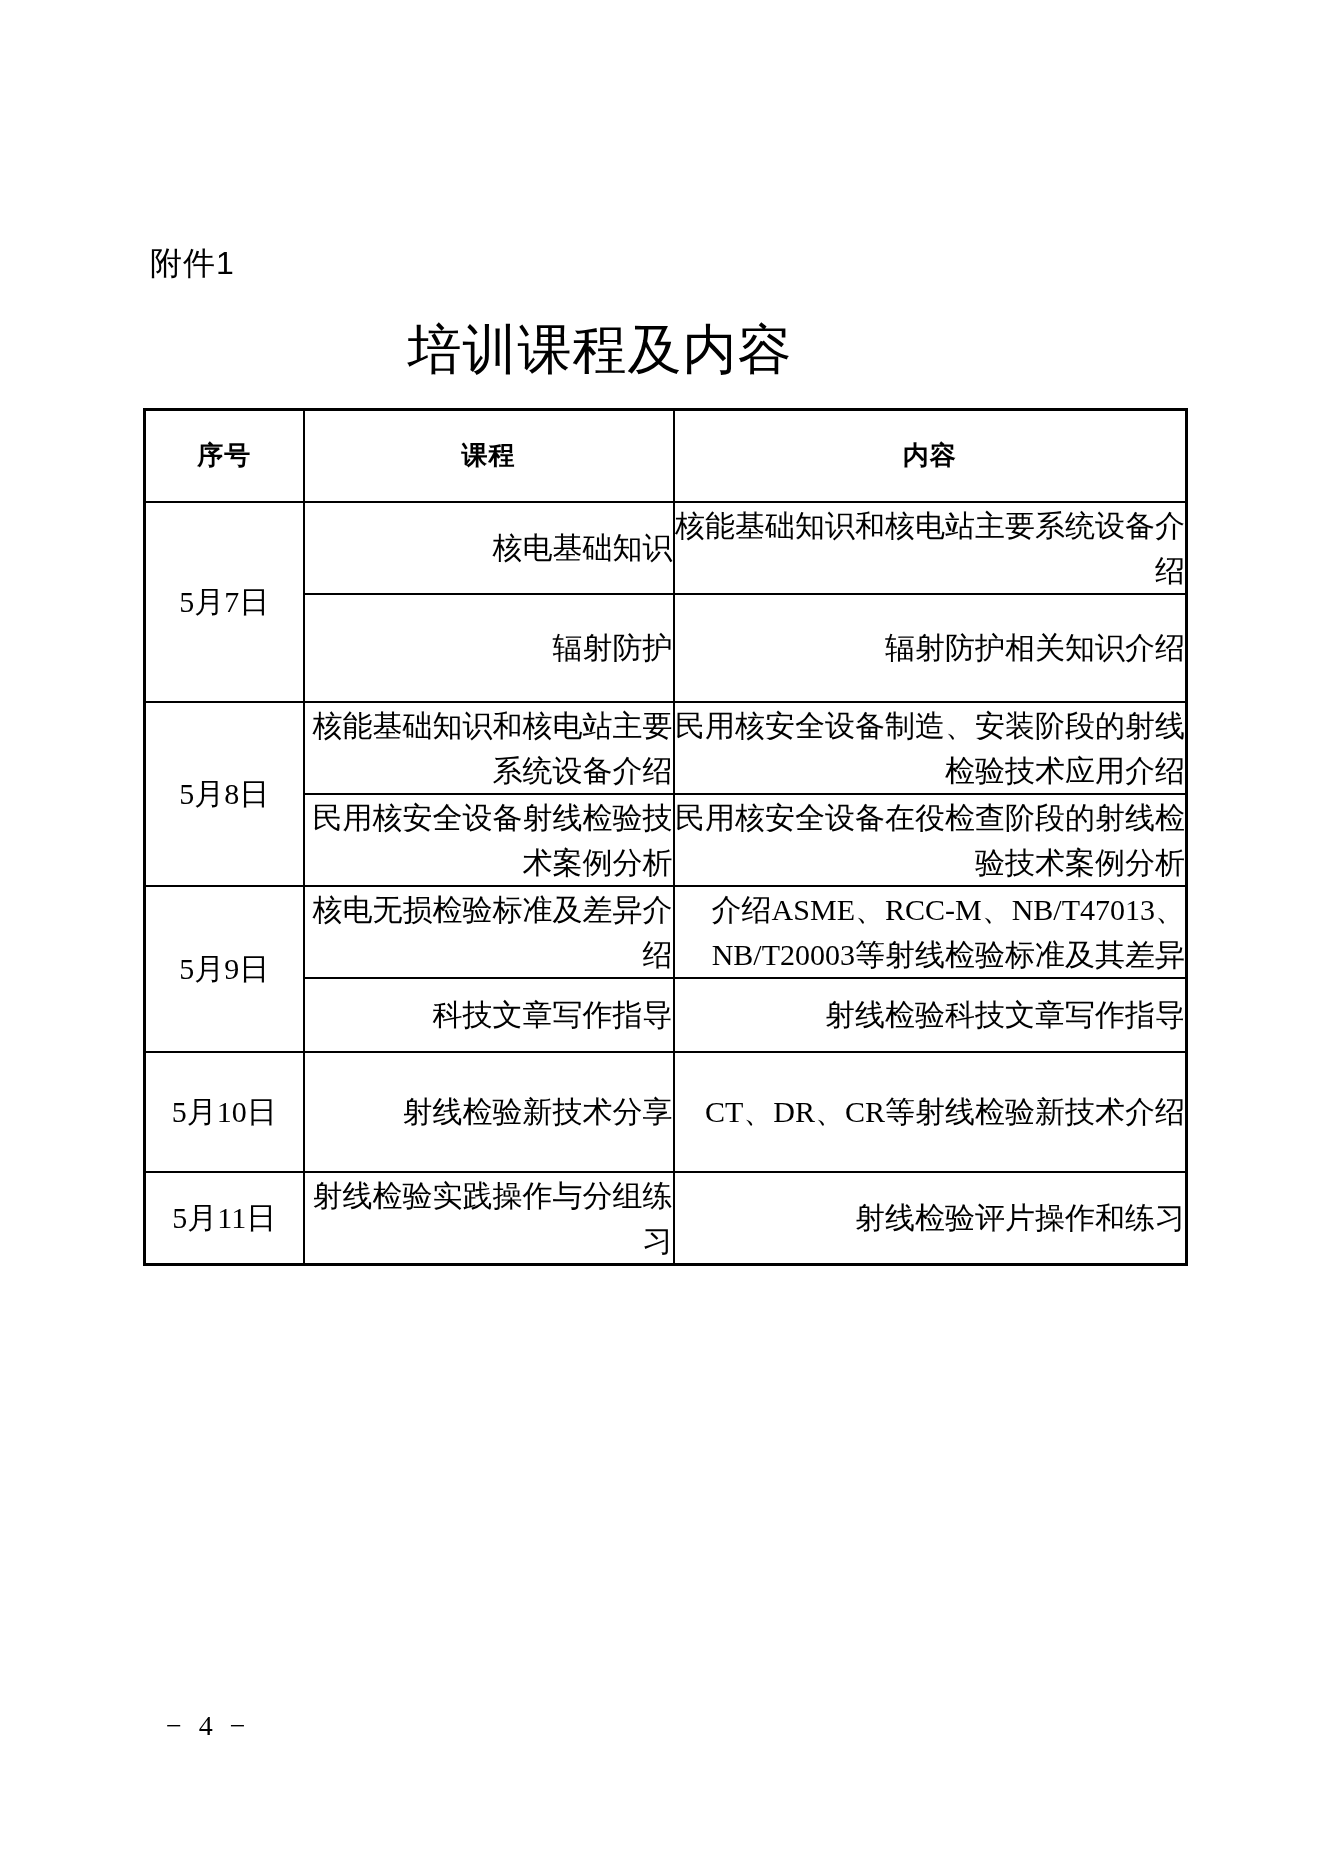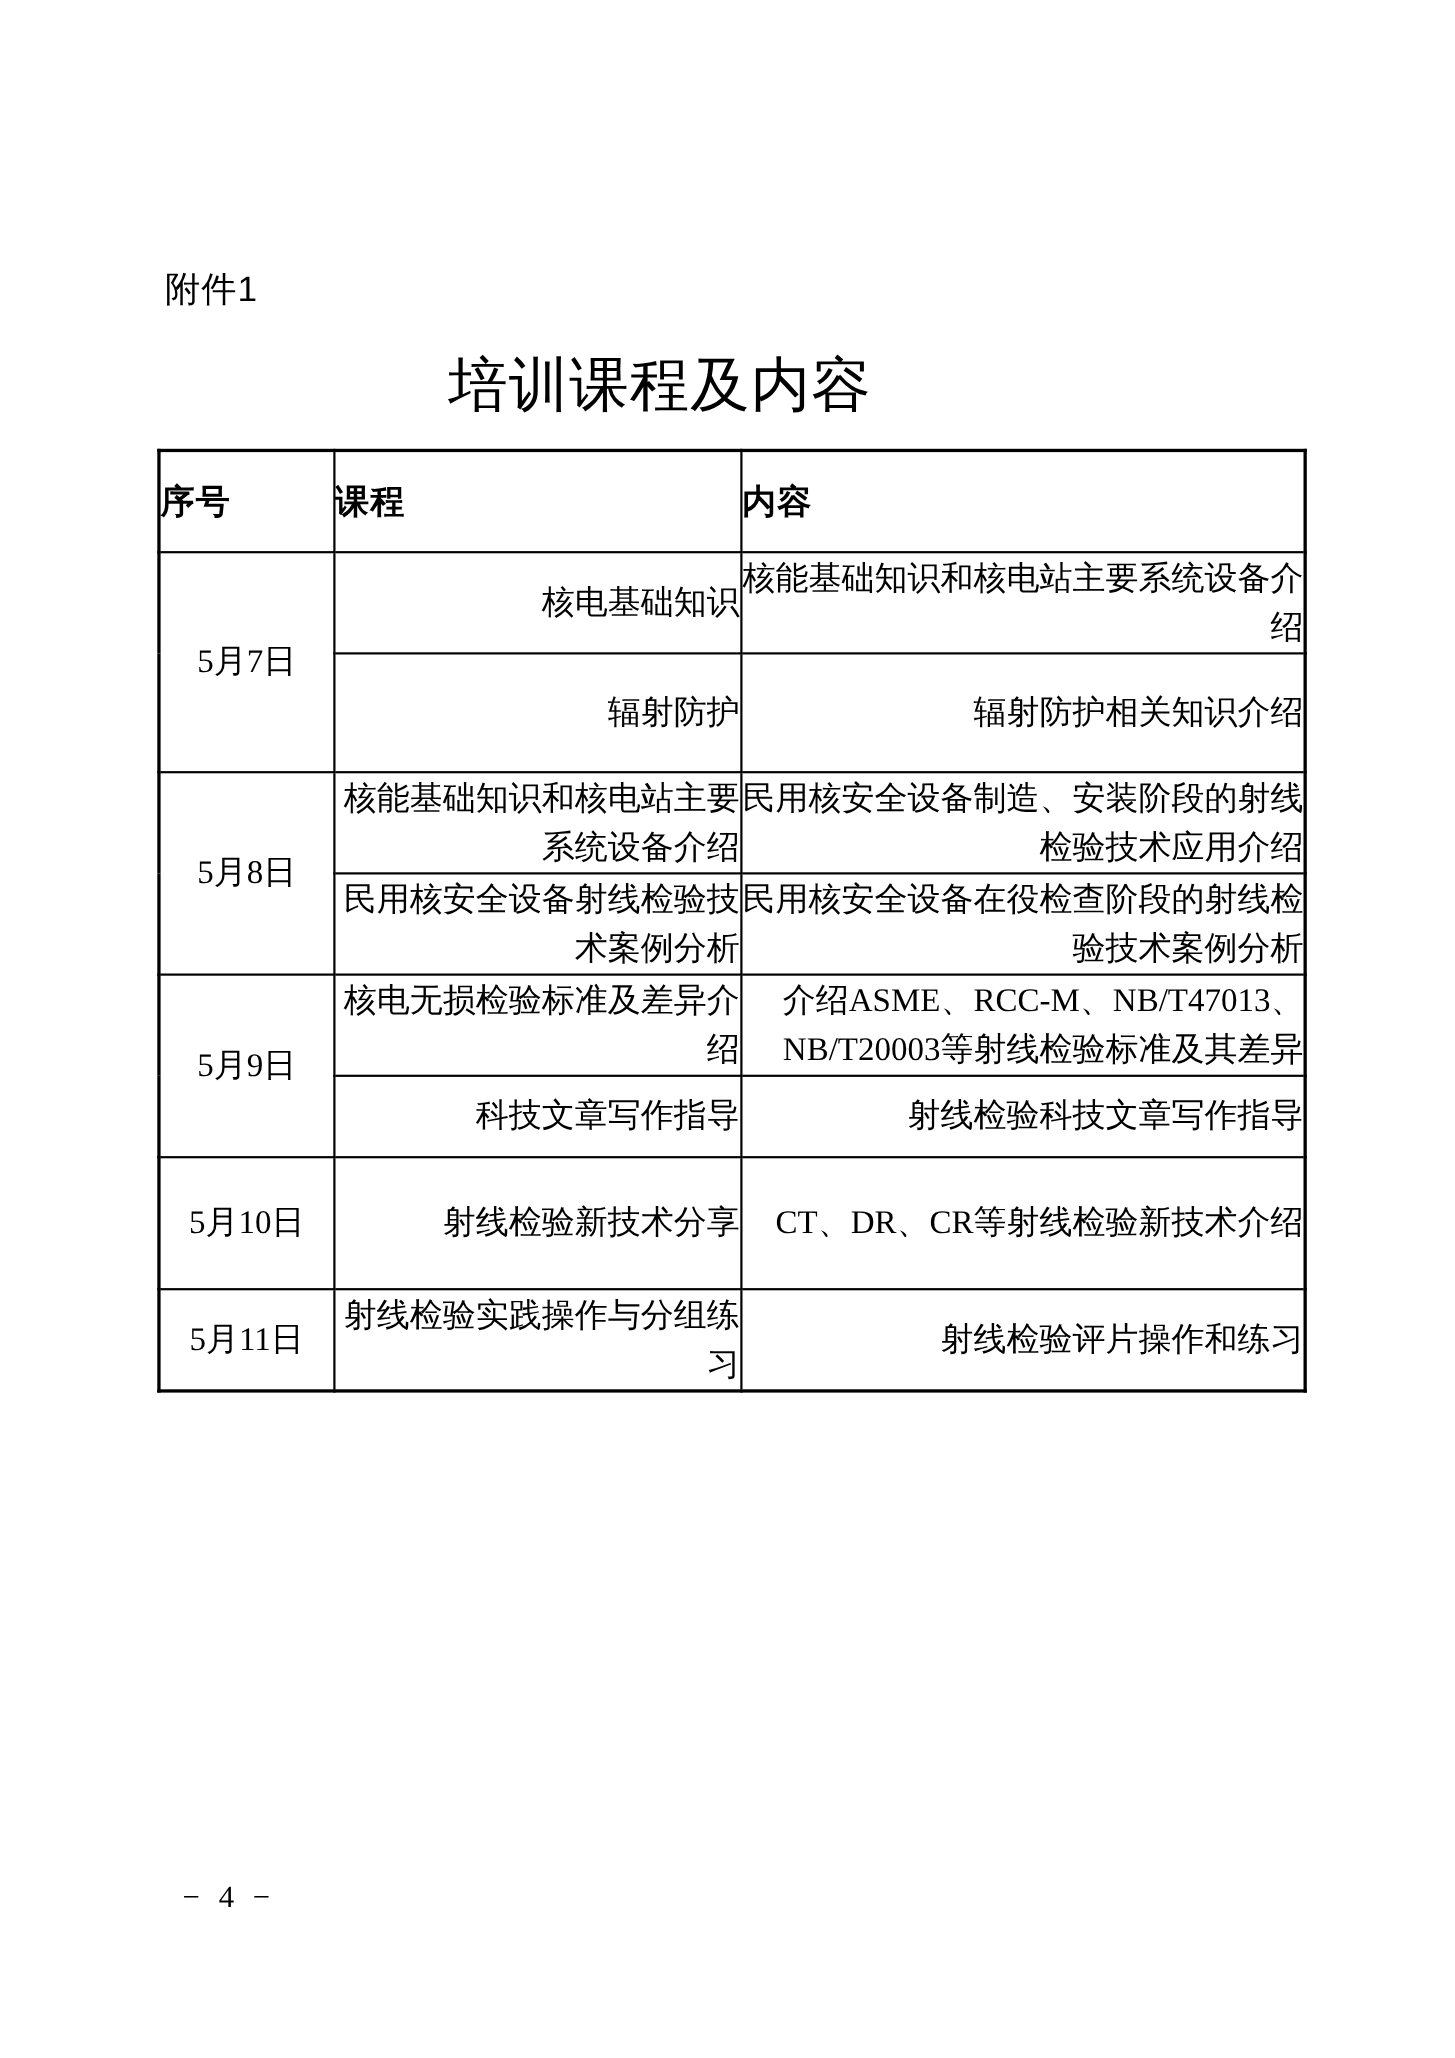--- a/index.html
+++ b/index.html
@@ -49,23 +49,23 @@
     border: 3px solid #000000;
   }
   table.schedule th,
   table.schedule td {
     border: 2px solid #000000;
     vertical-align: middle;
     padding: 0;
   }
   table.schedule th {
     font-family: "Liberation Sans", "DejaVu Sans", sans-serif;
-    font-size: 31px;
+    font-size: 26px;
     font-weight: 700;
-    text-align: left;
+    text-align: center;
     letter-spacing: 1px;
   }
   table.schedule td {
     font-family: "Liberation Serif", "DejaVu Serif", serif;
     font-size: 30px;
     line-height: 45px;
   }
   td.date-cell {
     text-align: center;
     white-space: nowrap;

